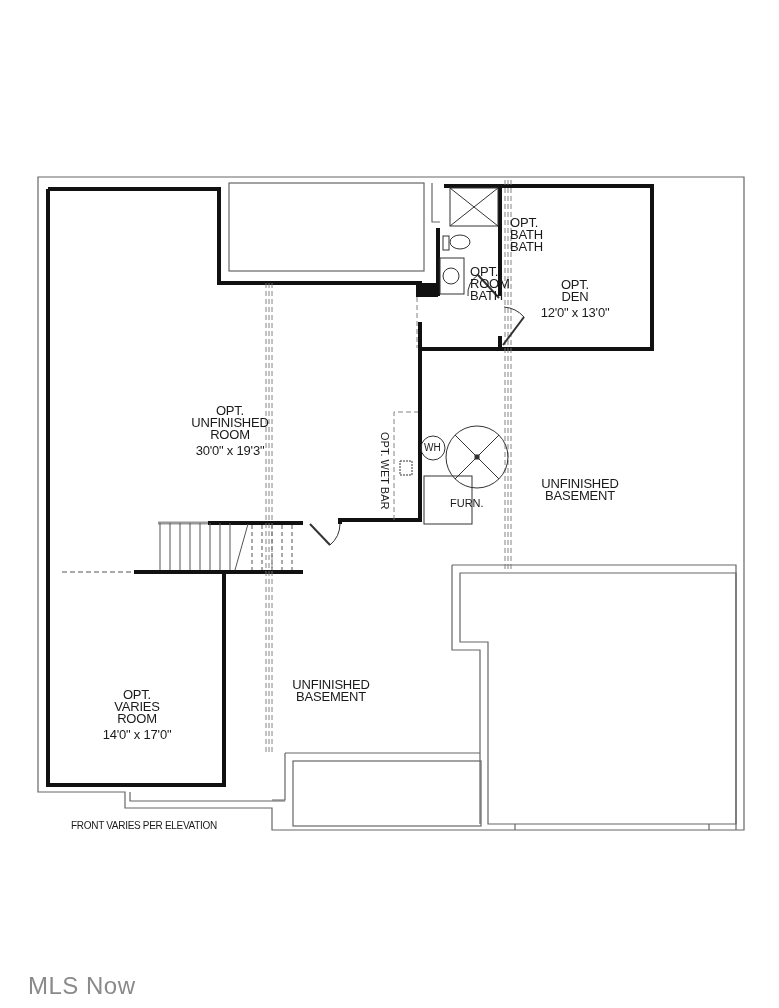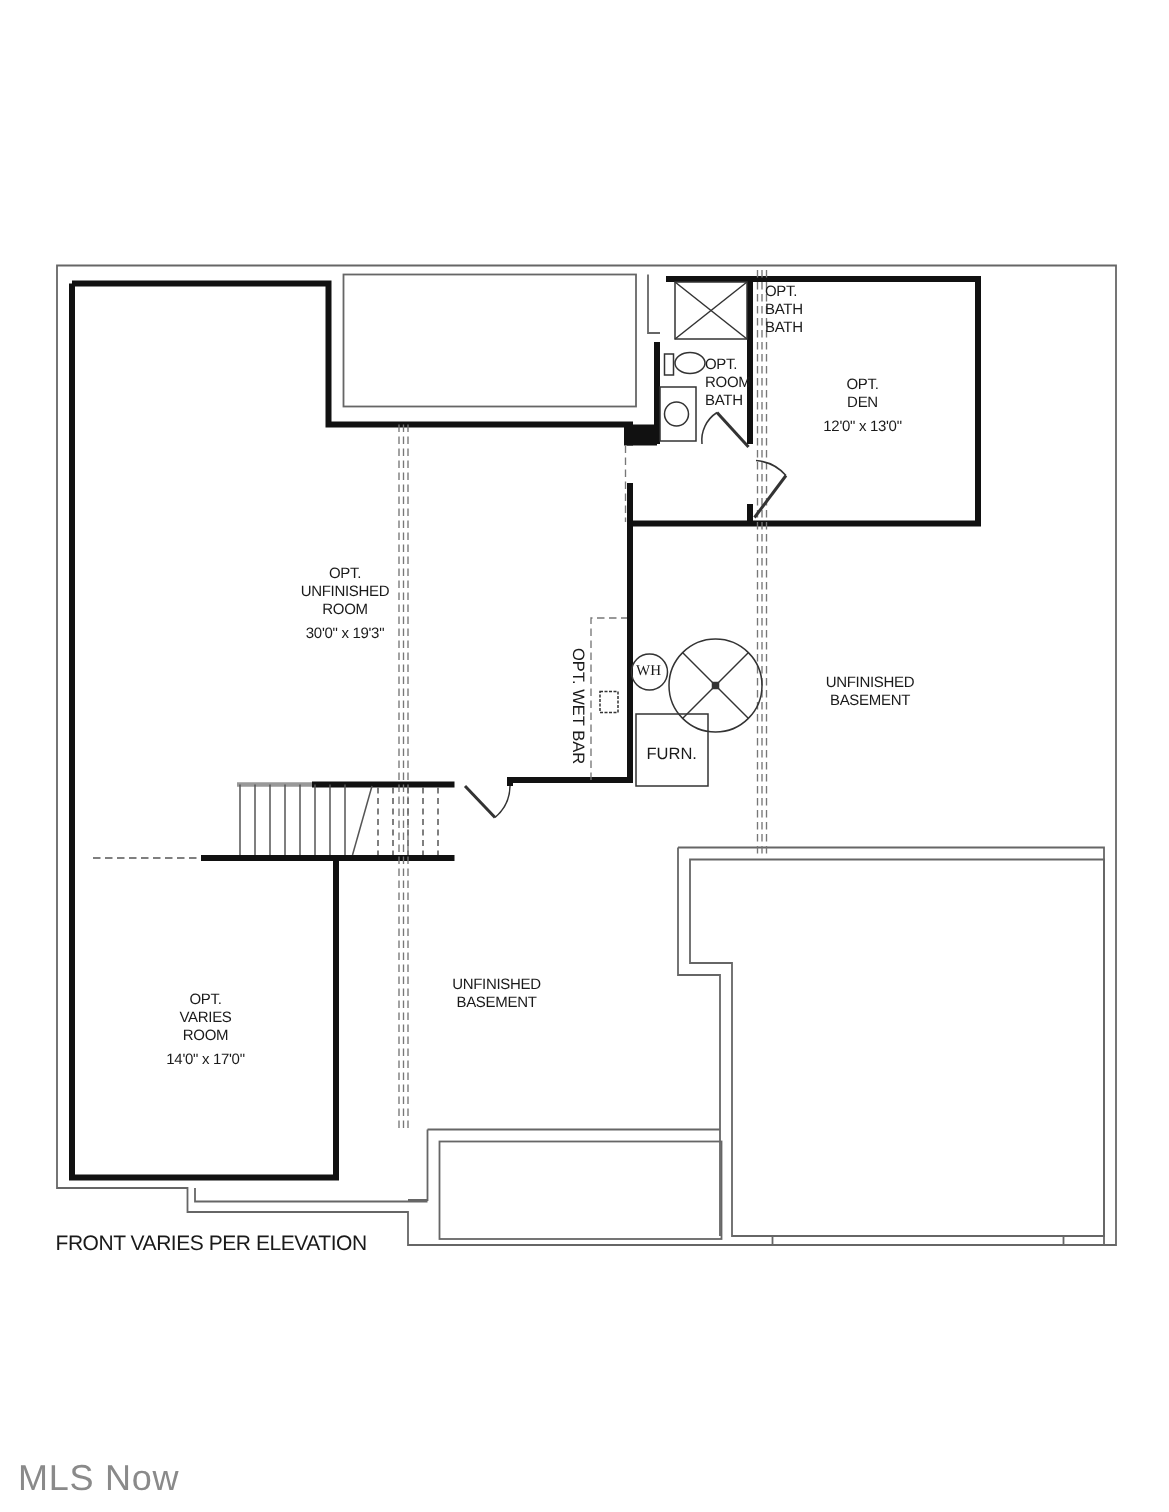--- a/index.html
+++ b/index.html
@@ -1,22 +1,22 @@
 <!DOCTYPE html>
 <html><head>
 <meta charset="utf-8">
 <style>
   html, body { margin:0; padding:0; background:#ffffff; }
   body { width:779px; height:1008px; position:relative; overflow:hidden; font-family:"Liberation Sans", sans-serif; }
   #plan { position:absolute; left:0; top:0; width:779px; height:1008px; }
-  .lbl { position:absolute; text-align:center; color:#1a1a1a; font-size:10px; line-height:12px; letter-spacing:-0.2px; }
+  .lbl { position:absolute; text-align:center; color:#1a1a1a; font-size:13px; line-height:12px; letter-spacing:-0.2px;margin-top:28px; }
   .lbl span { display:block; }
-  .note { position:absolute; font-size:14px; color:#1a1a1a; letter-spacing:-0.3px; }
+  .note { position:absolute; font-size:10px; color:#1a1a1a; letter-spacing:-0.3px;margin-left:34px; }
   .vert { position:absolute; font-size:11px; color:#1a1a1a; transform:rotate(90deg); transform-origin:left top; white-space:nowrap; }
-  .watermark { position:absolute; left:12px; top:972px; font-size:24px; color:#8a8a8a; letter-spacing:0.5px; }
+  .watermark { position:absolute; left:28px; top:972px; font-size:24px; color:#8a8a8a; letter-spacing:0.5px; }
   .fixture-lbl { position:absolute; font-size:11px; color:#1a1a1a; }
 </style>
 </head>
 <body>
 
 <svg id="plan" viewBox="0 0 779 1008" xmlns="http://www.w3.org/2000/svg">
   <g fill="none" stroke="#666" stroke-width="1.2">
 
     <path d="M38,177 H744 V830 H272 V808 H125 V792 H38 Z"></path>
 
@@ -152,18 +152,18 @@
   <span>BASEMENT</span>
 </div>
 
 <div class="lbl" style="left:286px;top:651px;width:90px;">
   <span>UNFINISHED</span>
   <span>BASEMENT</span>
 </div>
 
 <div class="vert" style="left:391px;top:432px;">OPT. WET BAR</div>
 
-<div class="fixture-lbl" style="left:424px;top:442px;font-size:10px;font-family:Liberation Serif, serif;">WH</div>
-<div class="fixture-lbl" style="left:431px;top:497px;">FURN.</div>
+<div class="fixture-lbl" style="left:424px;top:442px;font-size:10px;">WH</div>
+<div class="fixture-lbl" style="left:450px;top:497px;">FURN.</div>
 
 <div class="note" style="left:37px;top:820px;">FRONT VARIES PER ELEVATION</div>
 
 <div class="watermark">MLS Now</div>
 
 </body></html>

